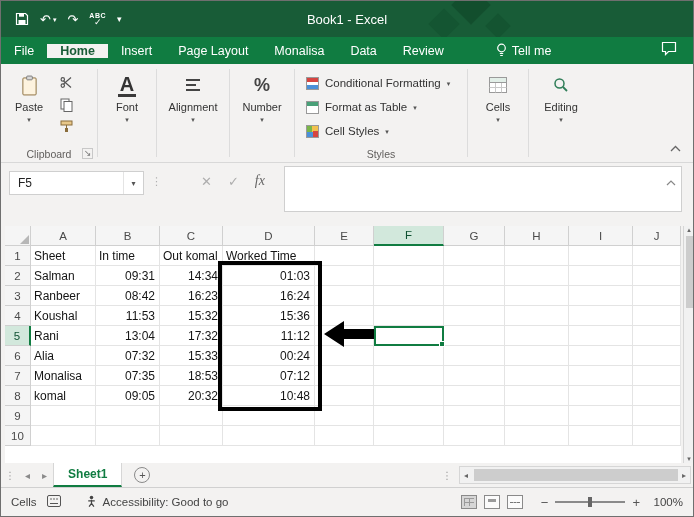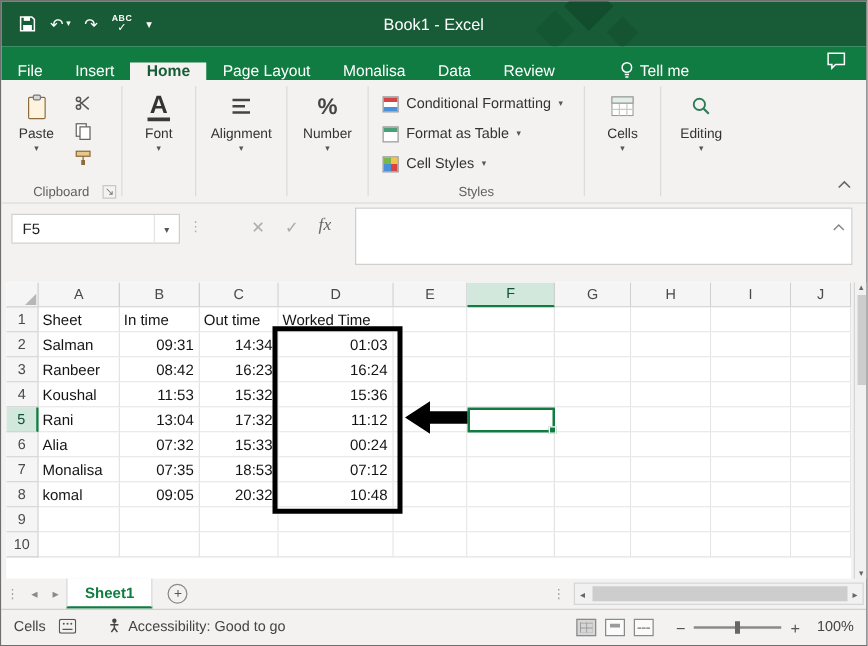--- a/index.html
+++ b/index.html
@@ -21,21 +21,21 @@
 .abc .c{font-size:9px;margin-top:-1px}
 .title{position:absolute;left:50%;transform:translateX(-50%);font-size:13px;white-space:nowrap;z-index:2}
 .tb-right{margin-left:auto;display:flex;align-items:center;height:100%;z-index:2}
 .uname{font-size:12px;margin-right:10px}
 .avatar{width:25px;height:25px;border-radius:50%;background:#b7cfc2;color:#274e3b;font-size:12px;font-weight:bold;display:flex;align-items:center;justify-content:center;margin-right:14px}
 .wbtn{width:42px;height:36px;display:flex;align-items:center;justify-content:center;font-size:15px;color:#fff}
 .maxbox{width:10px;height:10px;border:1px solid #fff;display:inline-block}
 
 
 .tabrow{position:absolute;top:36px;left:0;right:0;height:27px;background:#107c41;display:flex;align-items:stretch;color:#fff}
-#ribbon-tabs{display:flex;align-items:flex-end}
+#ribbon-tabs{display:flex;align-items:center}
 .rtab{padding:0 13px;display:flex;align-items:center;gap:5px;font-size:12.5px;white-space:nowrap}
 .rtab.active{background:#f3f2f1;color:#185c37;font-weight:bold}
 .rtab.spaced{margin-left:26px}
 .tab-right{margin-left:auto;display:flex;align-items:center;padding-right:16px}
 
 
 .ribbon{position:absolute;top:63px;left:0;right:0;height:99px;background:#f3f2f1;border-bottom:1px solid #d8d8d8;display:flex}
 .rgroup{position:relative;padding:5px 7px 15px;display:flex;flex-direction:column}
 .gdiv{width:1px;background:#dcdcdc;margin:5px 0}
 .gcontent{display:flex;gap:7px;flex:1}
@@ -141,22 +141,22 @@
         <span class="c">✓</span>
       </span>
       <span class="qi" style="font-size:9px">▾</span>
     </div>
     <div class="title">Book1  -  Excel</div>
   </div>
 
   <div class="tabrow">
     <div id="ribbon-tabs">
         <div class="rtab">File</div>
+        <div class="rtab active">Home</div>
         <div class="rtab">Insert</div>
-        <div class="rtab active">Home</div>
         <div class="rtab">Page Layout</div>
         <div class="rtab">Monalisa</div>
         <div class="rtab">Data</div>
         <div class="rtab">Review</div>
         <div class="rtab spaced">
           <svg width="11" height="15" viewBox="0 0 11 15">
             <circle cx="5.5" cy="5" r="3.8" fill="none" stroke="#fff" stroke-width="1.2"></circle>
             <path d="M3.8 10.5h3.4M4.2 12.5h2.6" stroke="#fff" stroke-width="1.2"></path>
           </svg>
           <span>Tell me</span>
@@ -338,21 +338,21 @@
           <div class="g-ch sel" style="width:70px">F</div>
           <div class="g-ch" style="width:61px">G</div>
           <div class="g-ch" style="width:64px">H</div>
           <div class="g-ch" style="width:64px">I</div>
           <div class="g-ch" style="width:48px">J</div>
         </div>
         <div class="g-row">
           <div class="g-rh" style="width:26px">1</div>
           <div class="g-cell" style="width:65px">Sheet</div>
           <div class="g-cell" style="width:64px">In time</div>
-          <div class="g-cell" style="width:63px">Out time</div>
+          <div class="g-cell" style="width:63px">Out komal</div>
           <div class="g-cell" style="width:92px">Worked Time</div>
           <div class="g-cell" style="width:59px"></div>
           <div class="g-cell" style="width:70px"></div>
           <div class="g-cell" style="width:61px"></div>
           <div class="g-cell" style="width:64px"></div>
           <div class="g-cell" style="width:64px"></div>
           <div class="g-cell" style="width:48px"></div>
         </div>
         <div class="g-row">
           <div class="g-rh" style="width:26px">2</div>

